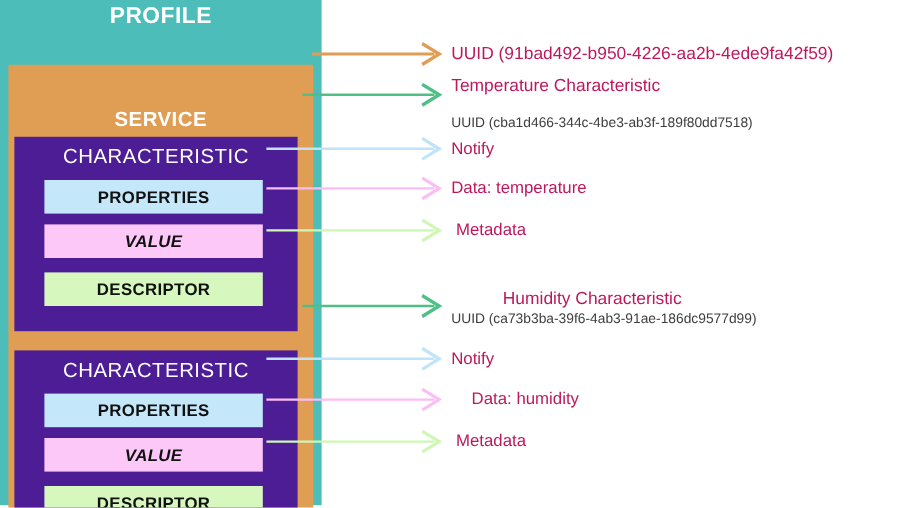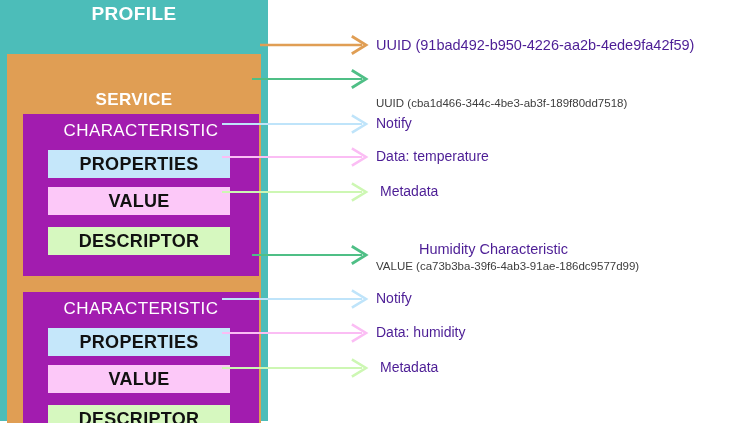--- a/index.html
+++ b/index.html
@@ -41,25 +41,25 @@
   .service-box {
     left: 7px;
     top: 31px;
     width: 254px;
     height: 385px;
     background: #e09e54;
     margin-top: 23px;
   }
 
   .char-box {
-    left: 16px;
+    left: 5px;
     top: 60px;
     width: 236px;
     height: 162px;
-    background: #a21caf;
+    background: #4c1d95;
   }
   .char-box.second {
     top: 238px;
     height: 161px;
   }
 
   
   .box-title {
     position: absolute;
     left: 0;
@@ -85,39 +85,39 @@
   }
 
   
   .chip {
     position: absolute;
     left: 25px;
     width: 182px;
     height: 28px;
     line-height: 28px;
     text-align: center;
-    font-size: 18px;
+    font-size: 14px;
     font-weight: bold;
     color: #111111;
     letter-spacing: 0.3px;
     box-sizing: border-box;
   }
   .chip-properties { top: 36px;  background: #c5e7fa; }
-  .chip-value      { top: 73px;  background: #fcc8f8; }
+  .chip-value      { top: 73px;  background: #fcc8f8; font-style: italic; }
   .chip-descriptor { top: 113px; background: #d6f8bf; }
   svg.arrow-svg {
     position: absolute;
     overflow: visible;
   }
 
   
   .annotation {
     position: absolute;
     left: 376px;
-    color: #4c1d95;
+    color: #be185d;
     white-space: nowrap;
   }
   .ann-title {
     font-size: 14.5px;
     line-height: 16px;
   }
   .ann-sub {
     font-size: 11.5px;
     line-height: 14px;
     color: #3d3d3d;
@@ -199,30 +199,31 @@
     </g>
 
     <g>
       <line x1="222" y1="368" x2="362" y2="368" stroke="#cdf7b3" stroke-width="2"></line>
       <polyline points="353,360 366,368 353,376" fill="none" stroke="#cdf7b3" stroke-width="2.6" stroke-linecap="square" stroke-linejoin="miter"></polyline>
     </g>
   </svg>
 
   <div class="annotation ann-title" style="top:37px;">UUID (91bad492-b950-4226-aa2b-4ede9fa42f59)</div>
 
+  <div class="annotation ann-title" style="top:64px;">Temperature Characteristic</div>
   <div class="annotation ann-sub" style="top:96px;">UUID (cba1d466-344c-4be3-ab3f-189f80dd7518)</div>
 
   <div class="annotation ann-plain" style="top:115px;">Notify</div>
 
   <div class="annotation ann-plain" style="top:148px;">Data: temperature</div>
 
   <div class="annotation ann-plain" style="top:183px; left:380px;">Metadata</div>
 
   <div class="annotation ann-title" style="top:241px;margin-left:43px;">Humidity Characteristic</div>
-  <div class="annotation ann-sub" style="top:259px;">VALUE (ca73b3ba-39f6-4ab3-91ae-186dc9577d99)</div>
+  <div class="annotation ann-sub" style="top:259px;">UUID (ca73b3ba-39f6-4ab3-91ae-186dc9577d99)</div>
 
   <div class="annotation ann-plain" style="top:290px;">Notify</div>
 
-  <div class="annotation ann-plain" style="top:324px;">Data: humidity</div>
+  <div class="annotation ann-plain" style="top:324px;margin-left:17px;">Data: humidity</div>
 
   <div class="annotation ann-plain" style="top:359px; left:380px;">Metadata</div>
 
 </div>
 
 </body></html>

